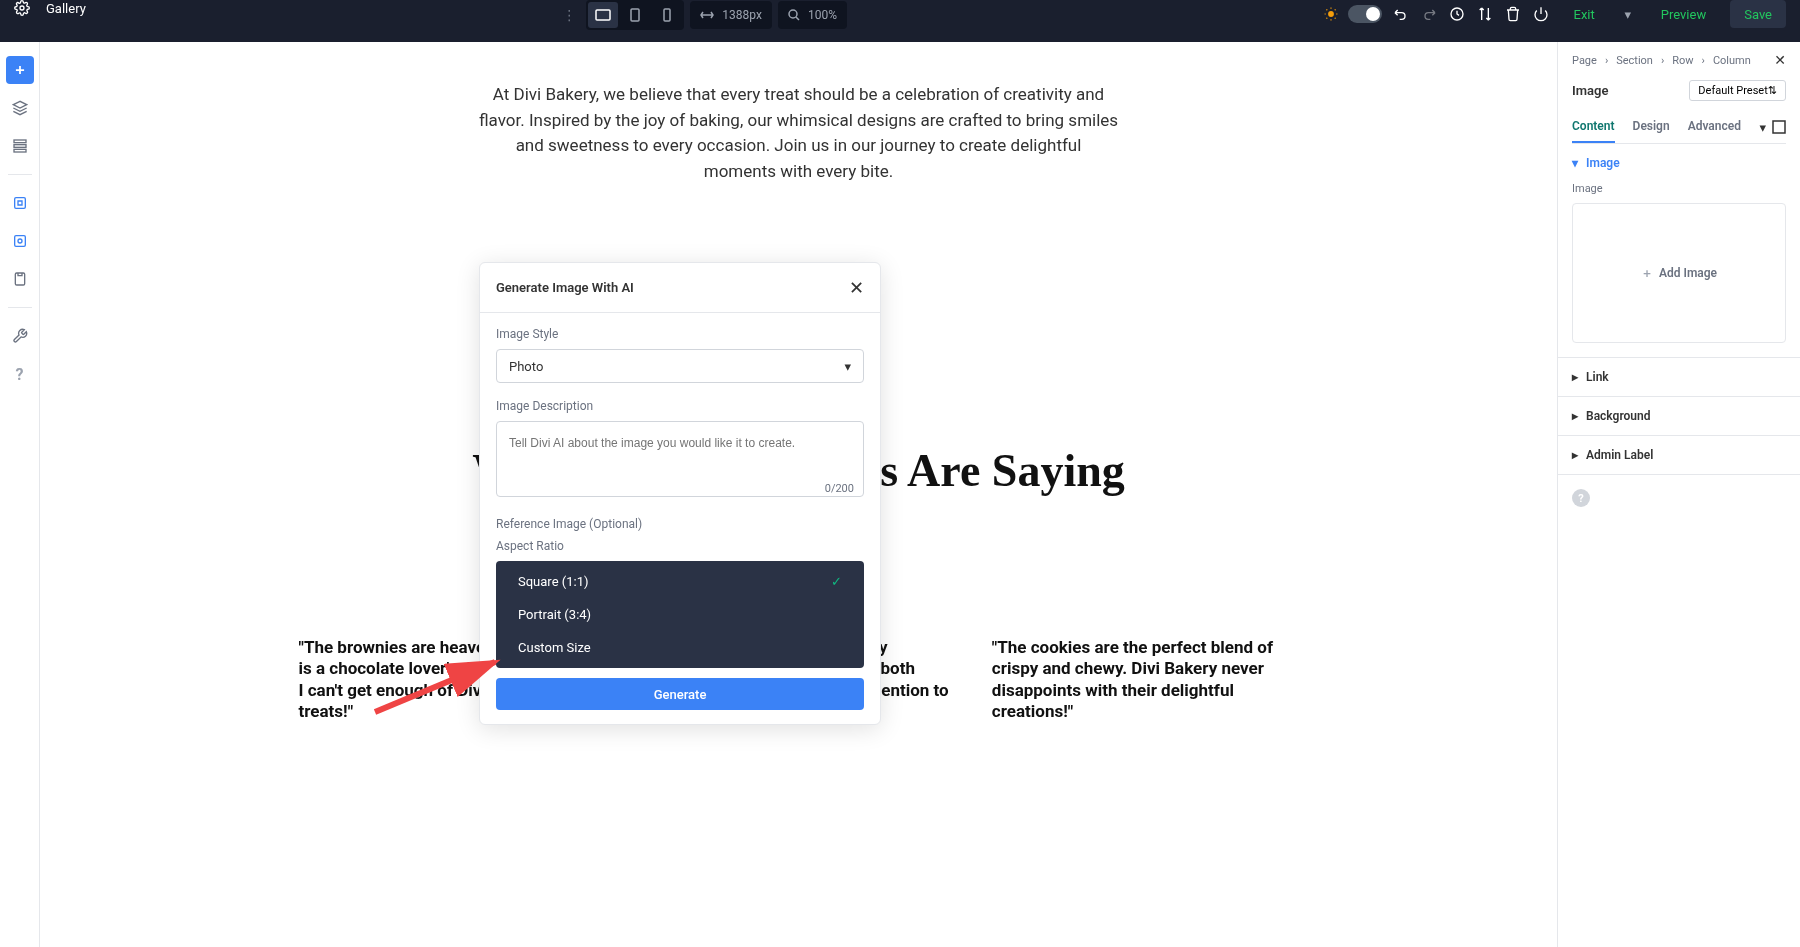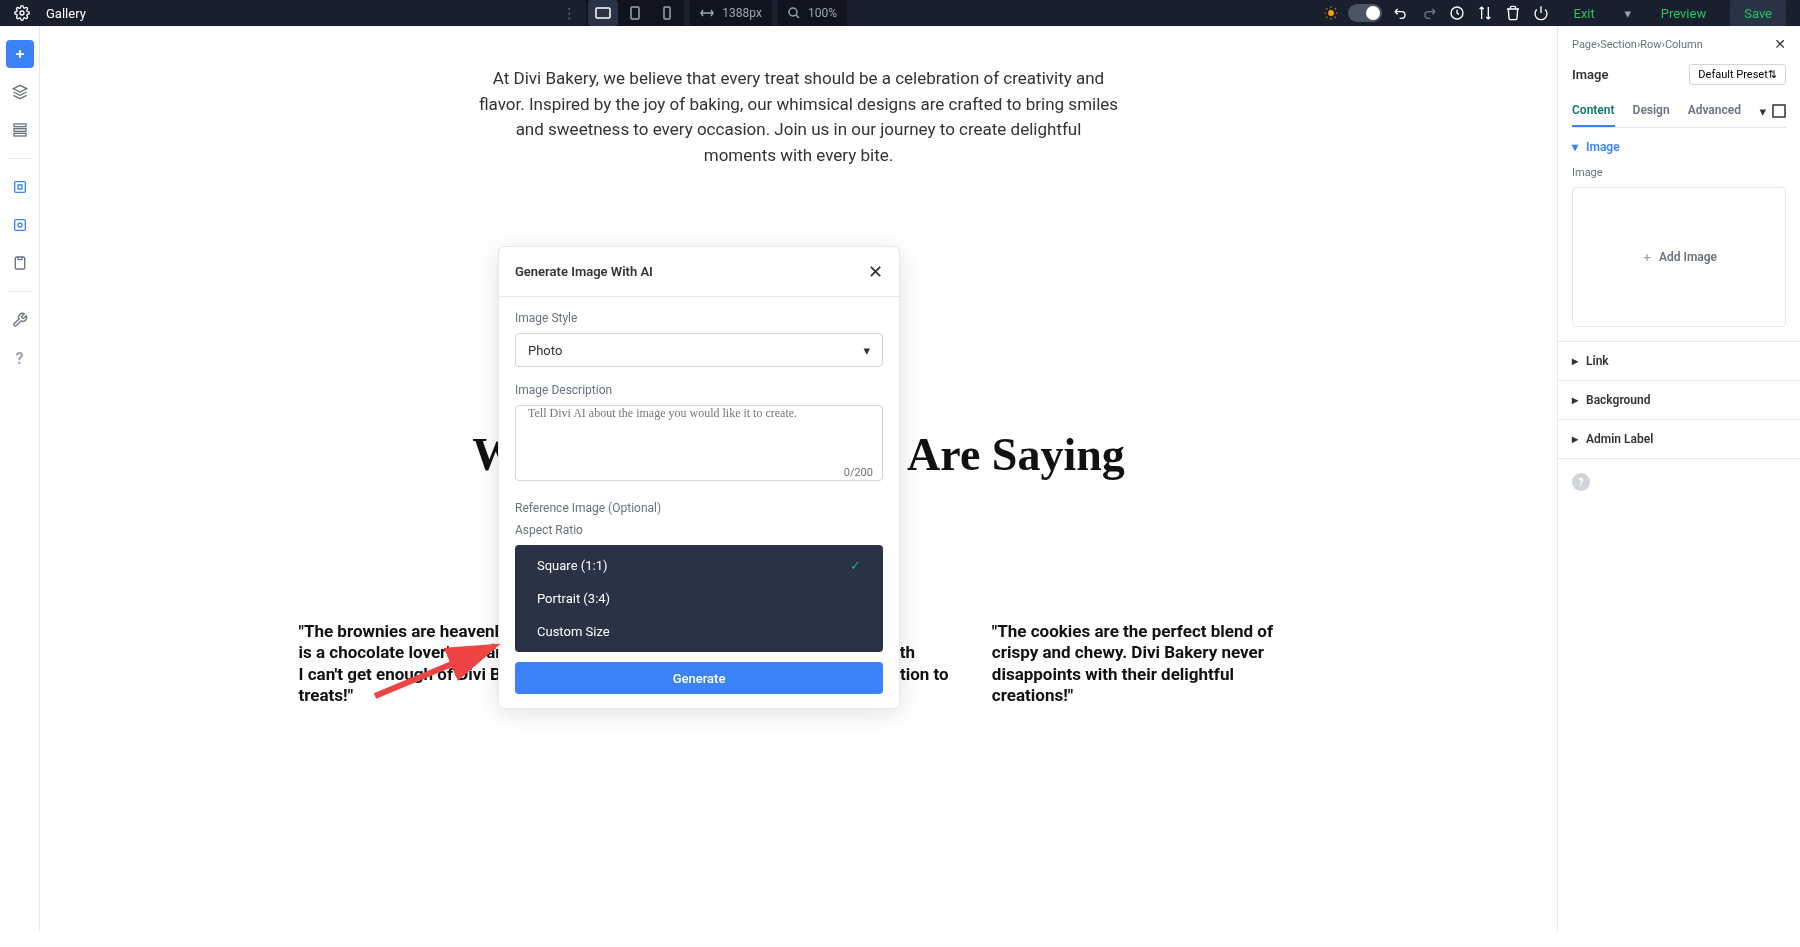--- a/index.html
+++ b/index.html
@@ -1,19 +1,19 @@
 <!DOCTYPE html>
 <html><head>
 <meta charset="utf-8">
 <style>
 * { margin: 0; padding: 0; box-sizing: border-box; font-family: -apple-system, BlinkMacSystemFont, "Segoe UI", Roboto, sans-serif; }
 body { background: #fff; overflow: hidden; }
 
 
-.topbar { height: 26px; background: #1a1f2e; display: flex; align-items: center; color: #fff; font-size: 13px; gap: 24px; }
+.topbar { height: 42px; background: #1a1f2e; display: flex; align-items: flex-start; color: #fff; font-size: 13px; gap: 24px; }
 .topbar-left { display: flex; align-items: center; gap: 16px; padding-left: 14px; }
 .gear-icon { width: 16px; height: 16px; display: flex; align-items: center; justify-content: center; }
 .topbar-title { color: #fff; font-size: 13px; }
 .topbar-center { flex: 1; display: flex; align-items: center; justify-content: center; gap: 6px; }
 .device-toggle { display: flex; align-items: center; gap: 2px; background: #0f1420; border-radius: 4px; padding: 2px; }
 .device-btn { width: 30px; height: 26px; display: flex; align-items: center; justify-content: center; border-radius: 3px; cursor: pointer; color: #9ca3af; }
 .device-btn.active { background: #2a3245; color: #fff; }
 .width-box { background: #0f1420; border-radius: 4px; height: 28px; display: flex; align-items: center; padding: 0 10px; gap: 8px; color: #9ca3af; font-size: 12px; }
 .zoom-box { background: #0f1420; border-radius: 4px; height: 28px; display: flex; align-items: center; padding: 0 10px; gap: 8px; color: #9ca3af; font-size: 12px; }
 .drag-dots { color: #6b7280; font-size: 14px; margin-right: 4px; cursor: move; }
@@ -36,44 +36,44 @@
 .canvas-wrap { flex: 1; position: relative; background: #fff; overflow: auto; border-right: 1px solid #e5e7eb; }
 .canvas { max-width: 1200px; margin: 0 auto; padding: 40px 100px; }
 
 .h1 { font-family: "Times New Roman", Georgia, serif; font-weight: 900; font-size: 48px; text-align: center; color: #111; margin-bottom: 24px; }
 .para { font-size: 17px; line-height: 1.5; color: #333; text-align: center; max-width: 640px; margin: 0 auto 260px; }
 .h2 { font-family: "Times New Roman", Georgia, serif; font-weight: 900; font-size: 46px; text-align: center; color: #111; margin-bottom: 140px; }
 .testimonials { display: flex; gap: 40px; }
 .testimonial { flex: 1; font-size: 17px; line-height: 1.25; font-weight: 700; color: #111; }
 
 
-.modal { position: absolute; left: 458px; top: 220px; width: 402px; background: #fff; border: 1px solid #e5e7eb; border-radius: 6px; box-shadow: 0 4px 24px rgba(0,0,0,0.12); }
+.modal { position: absolute; left: 439px; top: 220px; width: 402px; background: #fff; border: 1px solid #e5e7eb; border-radius: 6px; box-shadow: 0 4px 24px rgba(0,0,0,0.12); }
 .modal-header { display: flex; align-items: center; justify-content: space-between; padding: 14px 16px; border-bottom: 1px solid #e5e7eb; }
 .modal-title { font-size: 13px; font-weight: 600; color: #333; }
 .modal-close { cursor: pointer; color: #333; font-size: 18px; }
 .modal-body { padding: 14px 16px; }
 .form-label { font-size: 12px; color: #6b7280; margin-bottom: 8px; display: block; }
 .select-box { width: 100%; height: 34px; border: 1px solid #d1d5db; border-radius: 4px; padding: 0 12px; display: flex; align-items: center; justify-content: space-between; font-size: 13px; color: #333; cursor: pointer; margin-bottom: 16px; }
-.textarea-box { width: 100%; height: 76px; border: 1px solid #d1d5db; border-radius: 4px; padding: 0 12px; font-size: 12px; color: #9ca3af; position: relative; margin-bottom: 16px; resize: none; font-family: Liberation Serif, serif; }
+.textarea-box { width: 100%; height: 76px; border: 1px solid #d1d5db; border-radius: 4px; padding: 14px 12px; font-size: 12px; color: #9ca3af; position: relative; margin-bottom: 16px; resize: none; font-family: Liberation Sans, sans-serif; }
 .char-count { position: absolute; bottom: 6px; right: 10px; font-size: 11px; color: #6b7280; }
 .textarea-wrap { position: relative; margin-bottom: 16px; }
 .textarea-wrap .textarea-box { margin-bottom: 0; }
 .upload-btn { width: 100%; height: 34px; background: #f3f4f6; border: none; border-radius: 4px; font-size: 12px; font-weight: 600; color: #333; cursor: pointer; margin-bottom: 16px; }
 .dropdown-open { background: #2a3245; border-radius: 4px; padding: 4px 0; margin-bottom: 10px; }
 .dropdown-item { padding: 9px 22px; font-size: 13px; color: #fff; display: flex; align-items: center; justify-content: space-between; cursor: pointer; }
 .check-icon { color: #10b981; }
 .generate-btn { width: 100%; height: 32px; background: #3b82f6; color: #fff; border: none; border-radius: 4px; font-size: 13px; font-weight: 500; cursor: pointer; }
 
 
 .arrow { position: absolute; left: 330px; top: 600px; pointer-events: none; }
 
 
 .right-panel { width: 242px; background: #fff; display: flex; flex-direction: column; font-size: 13px; }
 .panel-top { padding: 10px 14px 0; }
-.breadcrumb { display: flex; align-items: center; gap: 0; font-size: 11px; color: #6b7280; margin-bottom: 12px; }
+.breadcrumb { display: flex; align-items: center; gap: 8px; font-size: 11px; color: #6b7280; margin-bottom: 12px; }
 .breadcrumb span { cursor: pointer; }
 .bc-close { margin-left: auto; font-size: 14px; color: #333; cursor: pointer; }
 .panel-header-row { display: flex; align-items: center; justify-content: space-between; margin-bottom: 10px; }
 .panel-title { font-size: 13px; font-weight: 600; color: #333; }
 .preset-btn { font-size: 11px; padding: 3px 8px; border: 1px solid #d1d5db; border-radius: 3px; background: #fff; cursor: pointer; display: flex; align-items: center; }
 .tabs { display: flex; gap: 18px; border-bottom: 1px solid #e5e7eb; }
 .tab { padding: 8px 0; font-size: 12px; font-weight: 600; color: #6b7280; cursor: pointer; border-bottom: 2px solid transparent; }
 .tab.active { color: #0f766e; border-bottom-color: #3b82f6; }
 .tab-extras { margin-left: auto; display: flex; align-items: center; gap: 6px; color: #333; }
 .accordion { border-bottom: 1px solid #e5e7eb; }

